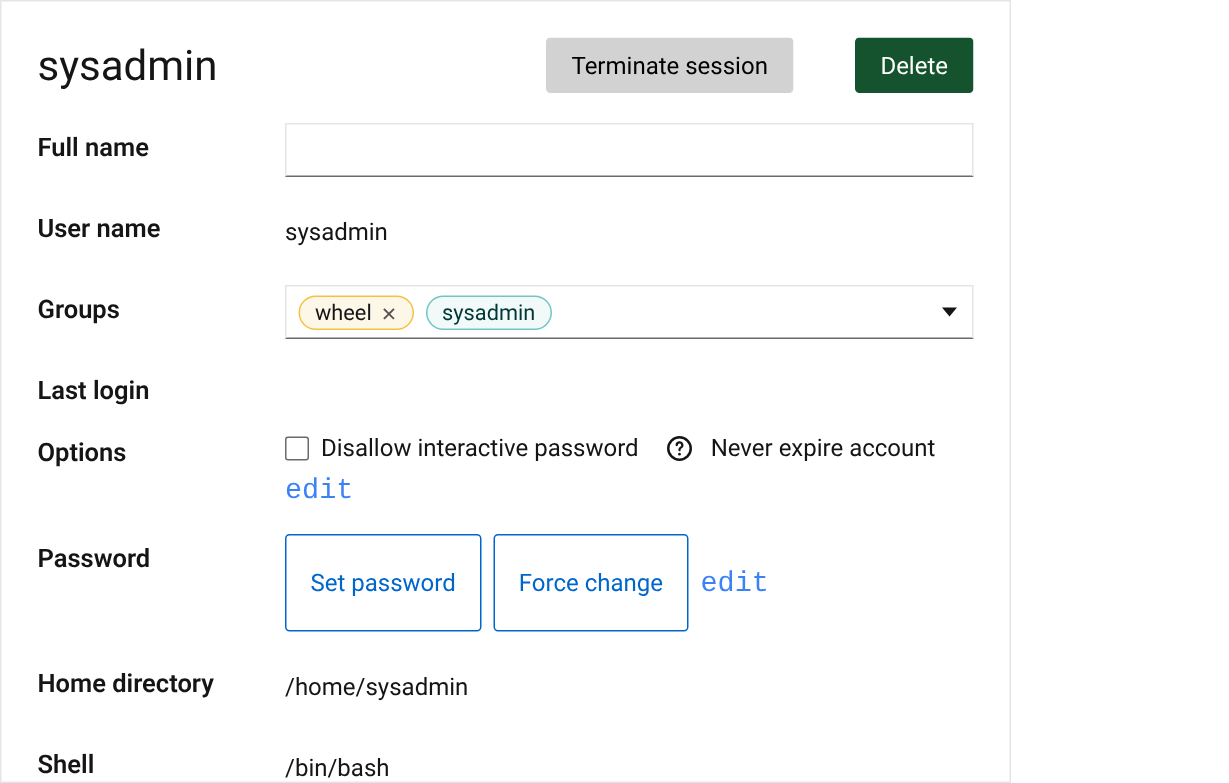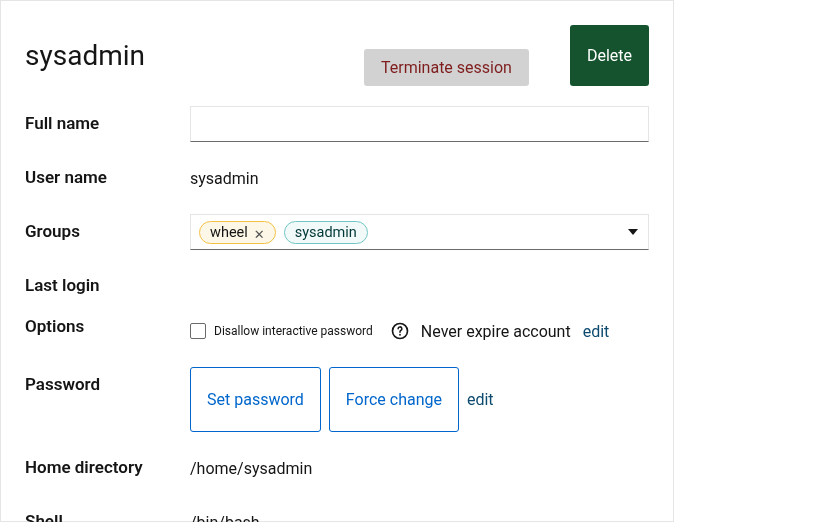--- a/index.html
+++ b/index.html
@@ -33,22 +33,21 @@
     .btn {
       padding: 8px 16px;
       font-size: 16px;
       border-radius: 3px;
       cursor: pointer;
       border: 1px solid transparent;
       font-family: inherit;
     }
     .btn-muted {
       background: #d2d2d2;
-      color: #7f1d1d;
-      margin-top: 24px;
+      color: #000000;
     }
     .btn-danger {
       background: #14532d;
       color: #fff;
       margin-left: 31px;
     }
     .btn-outline {
       background: #fff;
       border: 1px solid #06c;
       color: #06c;
@@ -141,30 +140,31 @@
     }
     .checkbox {
       width: 16px;
       height: 16px;
       border: 1.5px solid #6a6a6a;
       border-radius: 2px;
       background: #fff;
       display: inline-block;
     }
     .checkbox-label {
-      font-size: 12px;
+      font-size: 16px;
       margin-right: 10px;
     }
     .help-icon {
       display: inline-flex;
     }
     .link {
-      color: #0c4a6e;
+      color: #3b82f6;
       cursor: pointer;
-      font-size: 16px;
+      font-size: 19px;
+      font-family: Liberation Mono, monospace;
     }
     .password-row {
       display: flex;
       align-items: center;
       gap: 8px;
       flex-wrap: wrap;
     }
     .gap-text {
       margin-left: 4px;
       margin-right: 4px;

